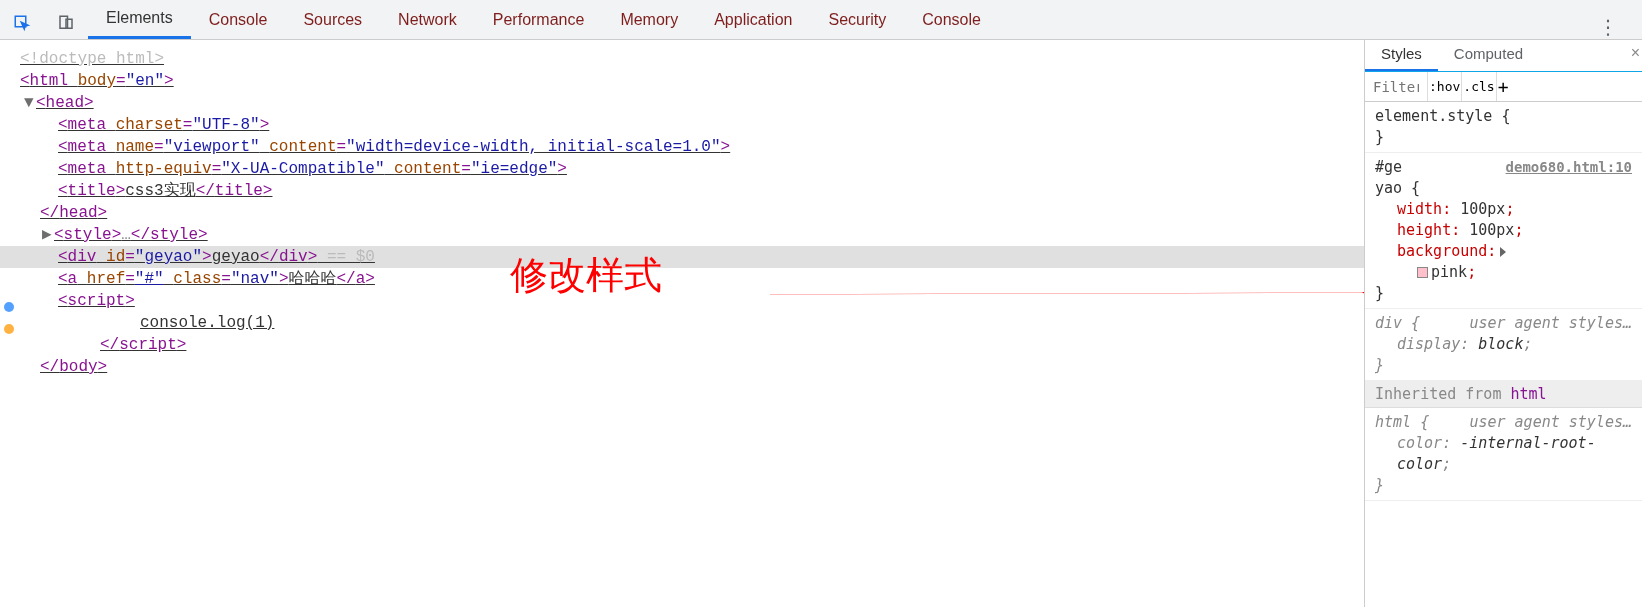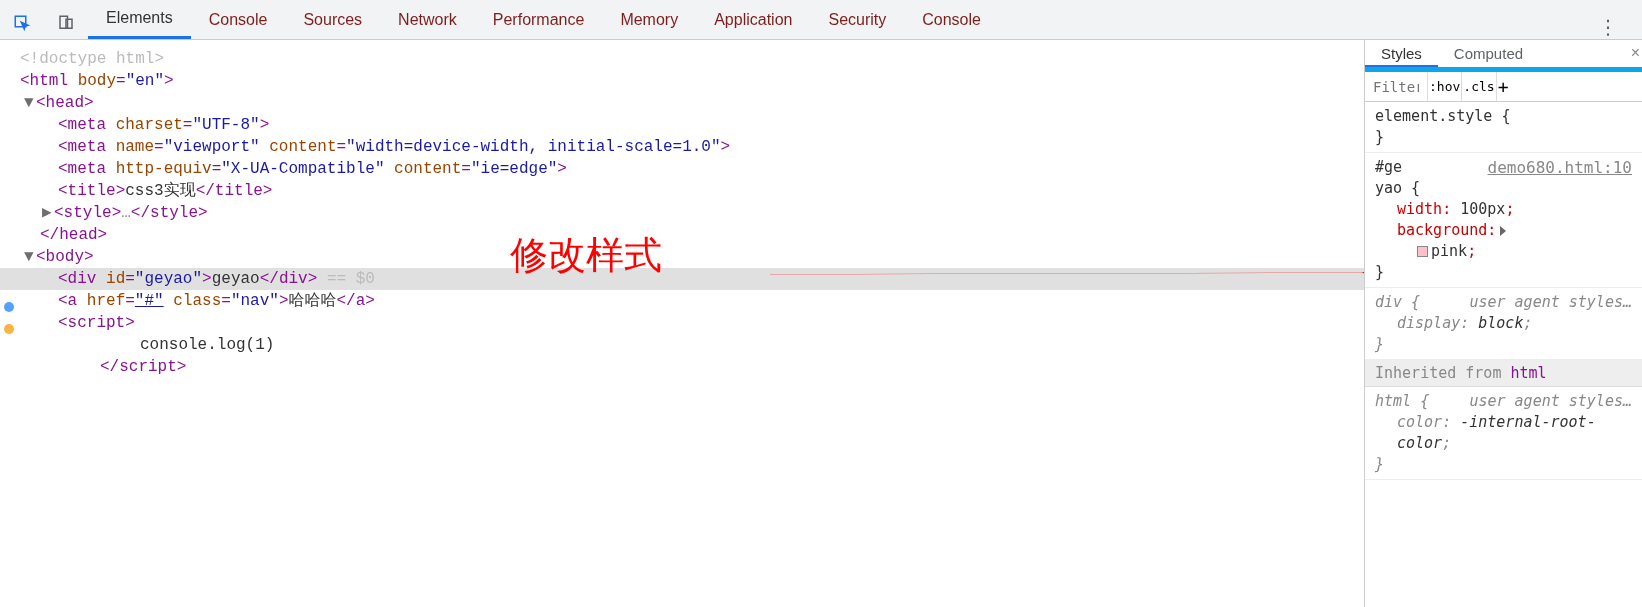--- a/index.html
+++ b/index.html
@@ -53,38 +53,39 @@
 .kebab { letter-spacing: 0; font-size: 20px; color: #5f6368; padding: 0 10px; }
 .main { display: flex; height: calc(607px - 40px); }
 .elements-pane {
   flex: 1;
   position: relative;
   font-family: Consolas, "Courier New", monospace;
   font-size: 16px;
   line-height: 22px;
   padding: 8px 0 0 0;
   overflow: hidden;
+  text-decoration: underline;
 }
 .line { white-space: pre; padding-left: 20px; }
 .line.highlight { background: #e0e0e0; }
 .indent1 { padding-left: 40px; }
 .indent2 { padding-left: 58px; }
 .indent3 { padding-left: 100px; }
 .indent4 { padding-left: 140px; }
 .toggle { color: #6e6e6e; display: inline-block; width: 12px; margin-left: -16px; }
 .c-tag { color: #881391; }
 .c-attr { color: #994500; }
 .c-val { color: #1a1aa6; }
 .c-text { color: #333; }
 .c-gray { color: #bbb; }
 .c-ell { color: #888; }
 .annotation {
   position: absolute;
   left: 510px;
-  top: 204px;
+  top: 224px;
   pointer-events: none;
 }
 .annotation-text {
   font-family: "KaiTi", "楷体", serif;
   font-size: 38px;
   color: #ff0000;
   font-weight: 400;
 }
 .arrow-line {
   position: absolute;
@@ -105,21 +106,21 @@
 .styles-pane {
   width: 278px;
   border-left: 1px solid #ccc;
   display: flex;
   flex-direction: column;
   background: #fff;
   font-size: 15px;
 }
 .styles-tabs {
   display: flex;
-  border-bottom: 5px solid #0ea5e9;
+  border-bottom: 1px solid #0ea5e9;
   height: 32px;
 }
 .styles-tab {
   padding: 5px 16px;
   color: #5f6368;
   cursor: pointer;
 }
 .styles-tab.active { color: #333; border-bottom: 2px solid #1a73e8; }
 .filter-row {
   display: flex;
@@ -157,21 +158,22 @@
   position: relative;
 }
 .selector { color: #333; }
 .brace { color: #333; }
 .prop { color: #c80000; padding-left: 22px; display: block; }
 .pval { color: #333; }
 .src-link {
   color: #888;
   text-decoration: underline;
   float: right;
-  font-size: 16px;
+  font-size: 14px;
+  font-weight: bold;
 }
 .italic-gray { font-style: italic; color: #888; }
 .swatch {
   display: inline-block;
   width: 11px;
   height: 11px;
   border: 1px solid #888;
   background: #ffc0cb;
   margin-right: 3px;
   vertical-align: middle;
@@ -238,28 +240,28 @@
     <div class="gutter-dot dot-blue"></div>
     <div class="gutter-dot dot-orange"></div>
 
     <div class="line"><span class="c-gray">&lt;!doctype html&gt;</span></div>
     <div class="line"><span class="c-tag">&lt;<span>html</span> <span class="c-attr">body</span>=<span class="c-val">"en"</span>&gt;</span></div>
     <div class="line indent1"><span class="toggle">▼</span><span class="c-tag">&lt;<span>head</span>&gt;</span></div>
     <div class="line indent2"><span class="c-tag">&lt;<span>meta</span> <span class="c-attr">charset</span>=<span class="c-val">"UTF-8"</span>&gt;</span></div>
     <div class="line indent2"><span class="c-tag">&lt;<span>meta</span> <span class="c-attr">name</span>=<span class="c-val">"viewport"</span> <span class="c-attr">content</span>=<span class="c-val">"width=device-width, initial-scale=1.0"</span>&gt;</span></div>
     <div class="line indent2"><span class="c-tag">&lt;<span>meta</span> <span class="c-attr">http-equiv</span>=<span class="c-val">"X-UA-Compatible"</span> <span class="c-attr">content</span>=<span class="c-val">"ie=edge"</span>&gt;</span></div>
     <div class="line indent2"><span class="c-tag">&lt;<span>title</span>&gt;</span><span class="c-text">css3实现</span><span class="c-tag">&lt;/<span>title</span>&gt;</span></div>
+    <div class="line indent1"><span class="c-tag">&lt;/<span>head</span>&gt;</span></div>
     <div class="line indent2"><span class="toggle">▶</span><span class="c-tag">&lt;<span>style</span>&gt;</span><span class="c-ell">…</span><span class="c-tag">&lt;/<span>style</span>&gt;</span></div>
-    <div class="line indent1"><span class="c-tag">&lt;/<span>head</span>&gt;</span></div>
-    <div class="line indent1"><span class="toggle">▼</span><span class="c-tag">&lt;<span>body</span>&gt;</span></div>
     <div class="line indent2 highlight"><span class="c-tag">&lt;<span>div</span> <span class="c-attr">id</span>=<span class="c-val">"geyao"</span>&gt;</span><span class="c-text">geyao</span><span class="c-tag">&lt;/<span>div</span>&gt;</span><span class="c-gray"> == $0</span></div>
     <div class="line indent2"><span class="c-tag">&lt;<span>a</span> <span class="c-attr">href</span>=<span class="c-val" style="text-decoration:underline">"#"</span> <span class="c-attr">class</span>=<span class="c-val">"nav"</span>&gt;</span><span class="c-text">哈哈哈</span><span class="c-tag">&lt;/<span>a</span>&gt;</span></div>
     <div class="line indent2"><span class="c-tag">&lt;<span>script</span>&gt;</span></div>
     <div class="line indent4"><span class="c-text">console.log(1)</span></div>
     <div class="line indent3"><span class="c-tag">&lt;/<span>script</span>&gt;</span></div>
+    <div class="line indent1"><span class="c-tag">&lt;/<span>body</span>&gt;</span></div>
 
     <div class="annotation">
       <span class="annotation-text">修改样式</span>
       <svg class="arrow-line" viewBox="0 0 610 20" preserveAspectRatio="none">
         <line x1="0" y1="16" x2="595" y2="4" stroke="#ff0000" stroke-width="2"></line>
         <polygon points="610,3 592,0 594,10" fill="#ff0000"></polygon>
       </svg>
     </div>
   </div>
 
@@ -279,20 +281,21 @@
     <div class="style-block">
       <span class="selector">element.style {</span><br>
       <span class="brace">}</span>
     </div>
 
     <div class="style-block">
       <span class="src-link">demo680.html:10</span>
       <span class="selector">#ge</span><br>
       <span class="selector">yao {</span>
       <span class="prop"><span>width</span>: <span class="pval">100px</span>;</span>
+      <span class="prop"><span>height</span>: <span class="pval">100px</span>;</span>
       <span class="prop"><span>background</span>:<span class="expand-tri"></span></span>
       <span class="prop" style="padding-left:42px"><span class="swatch"></span><span class="pval">pink</span>;</span>
       <span class="brace">}</span>
     </div>
 
     <div class="style-block">
       <span class="italic-gray" style="float:right">user agent styles…</span>
       <span class="selector italic-gray">div {</span>
       <span class="prop italic-gray"><span>display</span>: <span class="pval">block</span>;</span>
       <span class="brace italic-gray">}</span>

